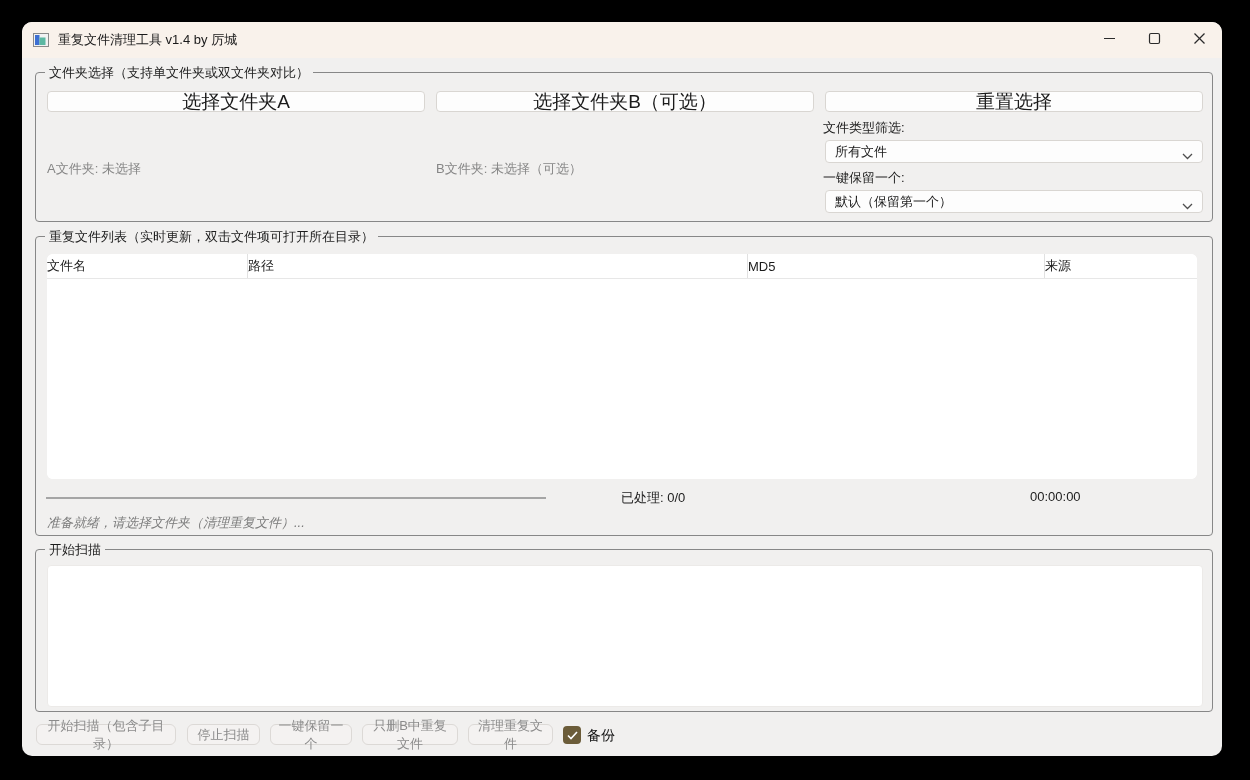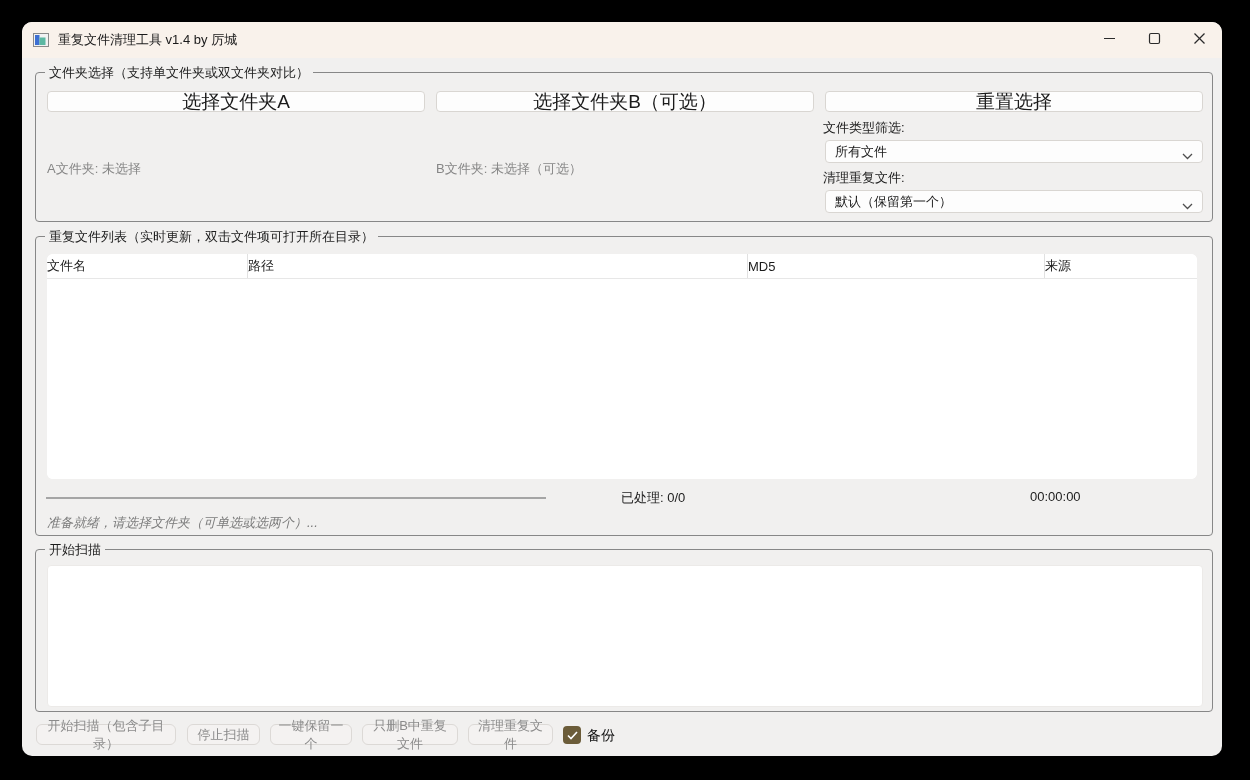--- a/index.html
+++ b/index.html
@@ -102,21 +102,21 @@
         <span class="chev">
           <svg width="11" height="8" viewBox="0 0 11 8">
               <polyline points="1,2 5.5,6.5 10,2" fill="none" stroke="#4f4f4f" stroke-width="1.3"></polyline>
             </svg>
         </span>
       </div>
 
       <span class="lbl muted" style="left:11px;top:87px;">A文件夹: 未选择</span>
       <span class="lbl muted" style="left:400px;top:87px;">B文件夹: 未选择（可选）</span>
 
-      <span class="lbl" style="left:787px;top:96px;">清理重复文件:</span>
+      <span class="lbl" style="left:787px;top:96px;">一键保留一个:</span>
       <div class="combo" style="left:789px;top:117px;width:378px;">
         <span>默认（保留第一个）</span>
         <span class="chev">
           <svg width="11" height="8" viewBox="0 0 11 8">
               <polyline points="1,2 5.5,6.5 10,2" fill="none" stroke="#4f4f4f" stroke-width="1.3"></polyline>
             </svg>
         </span>
       </div>
     </div>
 
@@ -129,21 +129,21 @@
           <div class="th" style="width:500px;font-family:Liberation Serif, serif;">路径</div>
           <div class="th" style="width:297px;">MD5</div>
           <div class="th" style="width:153px;">来源</div>
         </div>
         <div class="tbody"></div>
       </div>
 
       <div class="progress-line"></div>
       <span class="lbl" style="left:585px;top:252px;">已处理: 0/0</span>
       <span class="lbl" style="left:978px;top:252px;margin-left:16px;">00:00:00</span>
-      <span class="status-msg">准备就绪，请选择文件夹（可单选或选两个）...</span>
+      <span class="status-msg">准备就绪，请选择文件夹（清理重复文件）...</span>
     </div>
 
     <div class="groupbox" style="left:13px;top:527px;width:1178px;height:163px;">
       <span class="gb-label">开始扫描</span>
       <div class="logarea"></div>
     </div>
 
     <button class="action-btn" style="left:14px;width:140px;">开始扫描（包含子目录）</button>
     <button class="action-btn" style="left:165px;width:73px;">停止扫描</button>
     <button class="action-btn" style="left:248px;width:82px;">一键保留一个</button>

